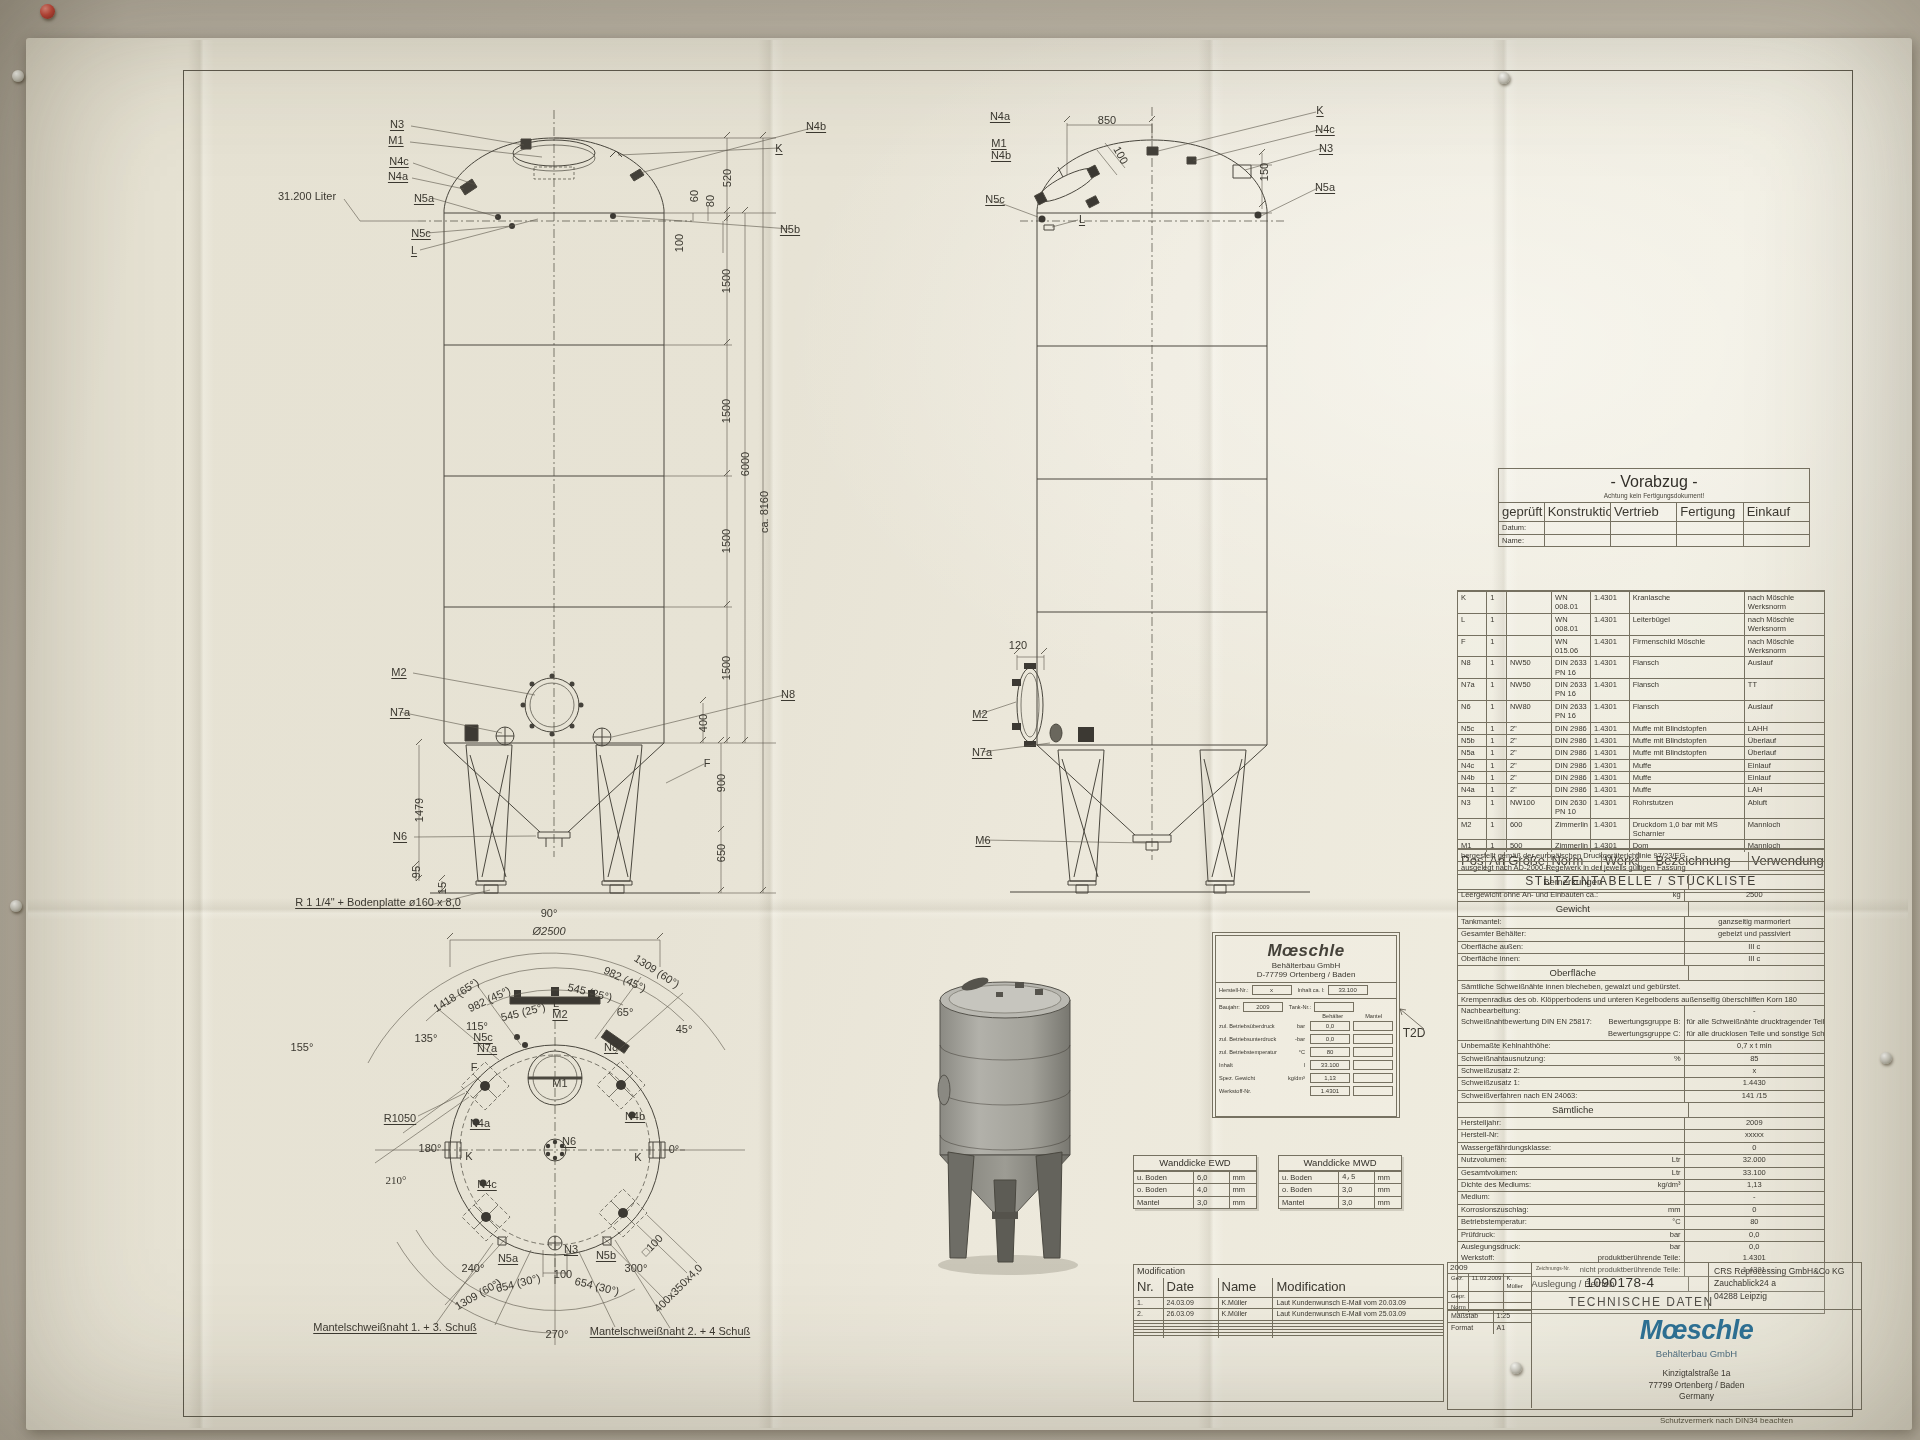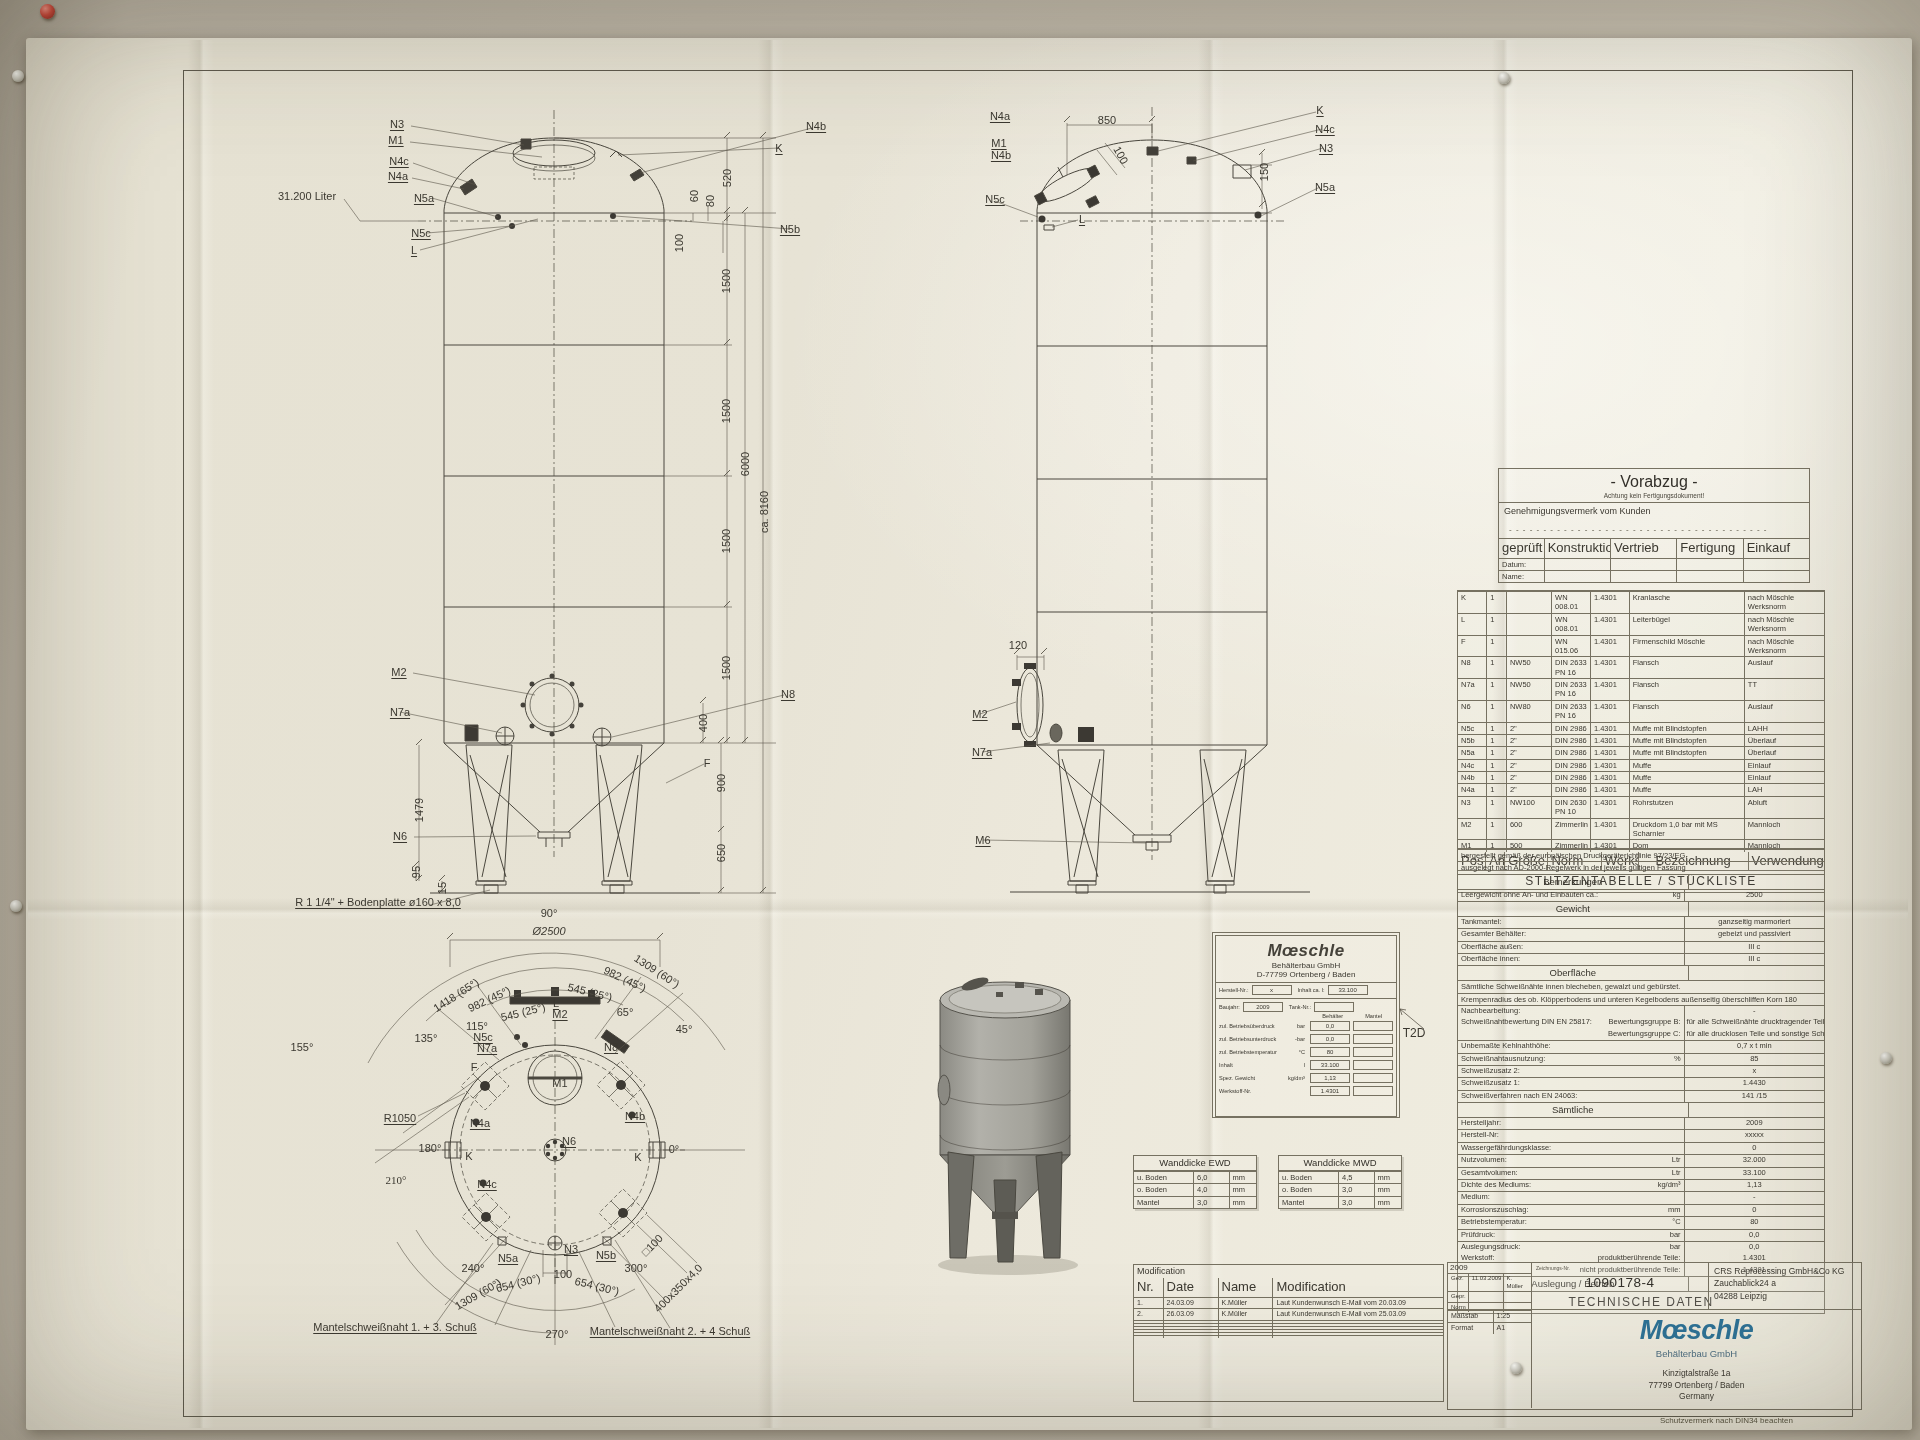--- a/index.html
+++ b/index.html
@@ -497,43 +497,39 @@
           <div class="td" style="width: 28%;">3,0</div>
           <div class="td" style="width: 20%;">mm</div>
         </div>
       </div>
   </div>
   <div class="tbl wd" style="left:1278px;top:1155px;width:122px;">
     <div class="wt">Wanddicke MWD</div>
     <div>
         <div class="tr">
           <div class="td" style="width: 52%;">u. Boden</div>
-          <div class="td" style="width: 28%;">4,5</div>
+          <div class="td" style="width: 28%; font-family: Liberation Mono, monospace;">4,5</div>
           <div class="td" style="width: 20%;">mm</div>
         </div>
         <div class="tr">
           <div class="td" style="width: 52%;">o. Boden</div>
           <div class="td" style="width: 28%;">3,0</div>
           <div class="td" style="width: 20%;">mm</div>
         </div>
         <div class="tr">
           <div class="td" style="width: 52%;">Mantel</div>
           <div class="td" style="width: 28%;">3,0</div>
           <div class="td" style="width: 20%;">mm</div>
         </div>
       </div>
   </div>
 
   <div class="tbl" style="left:1498px;top:468px;width:310px;">
     <div class="vz-title">- Vorabzug -</div>
     <div class="vz-sub">Achtung kein Fertigungsdokument!</div>
-    <div class="vz-app">
-      <div>Genehmigungsvermerk vom Kunden</div>
-      <div class="vz-dash">- - - - - - - - - - - - - - - - - - - - - - - - - - - - - - - - - - - - - -</div>
-    </div>
     <div class="thead">
         <div class="tr">
           <div class="td" style="width: 14%;">geprüft</div>
           <div class="td" style="width: 21.5%;">Konstruktion</div>
           <div class="td" style="width: 21.5%;">Vertrieb</div>
           <div class="td" style="width: 21.5%;">Fertigung</div>
           <div class="td" style="width: 21.5%;">Einkauf</div>
         </div>
       </div>
     <div>

